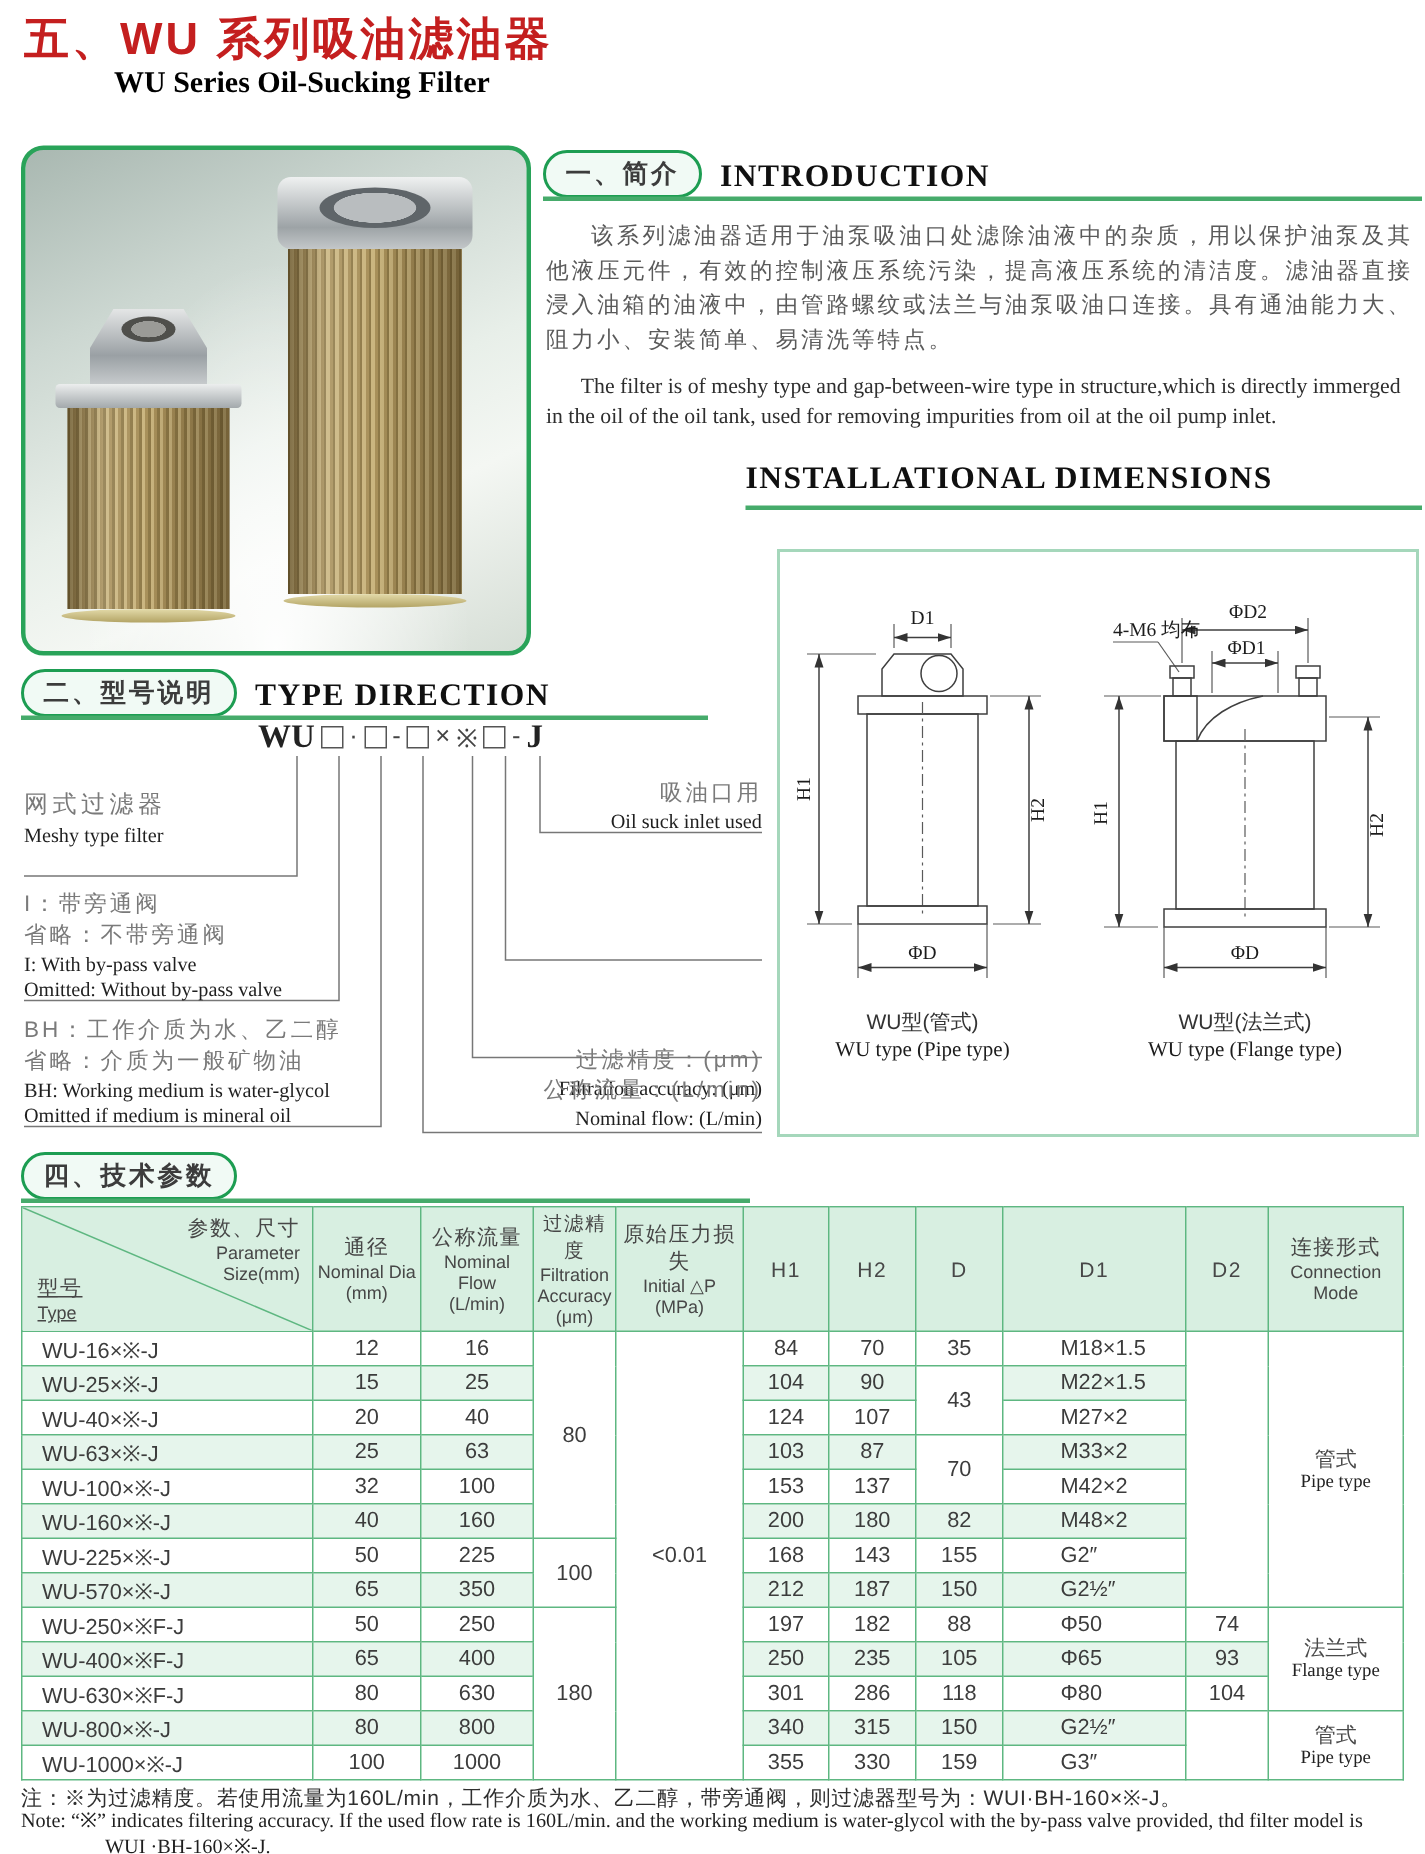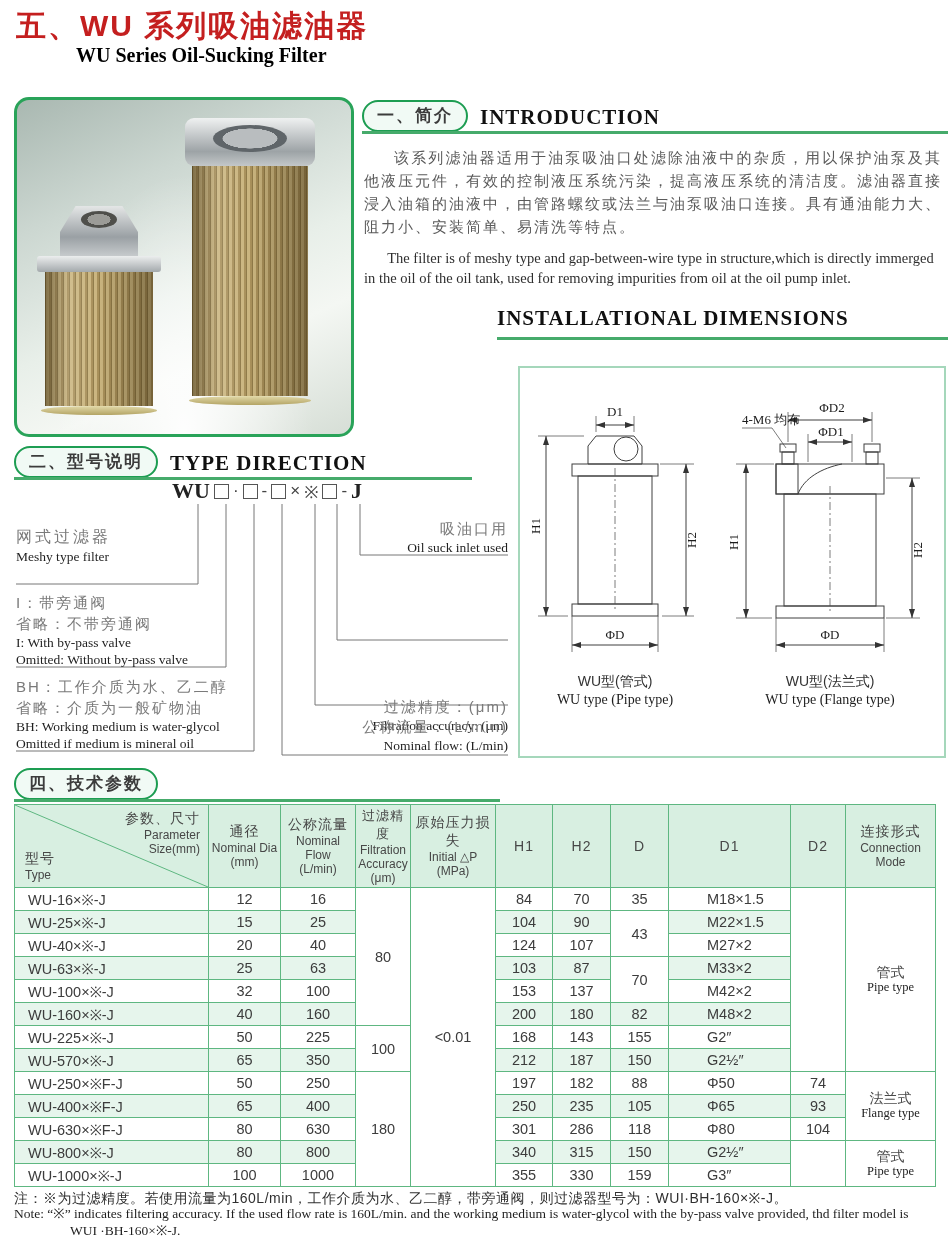--- a/index.html
+++ b/index.html
@@ -84,21 +84,21 @@
   #param-table tr.shade td{background:#e6f5ec;}
   #param-table td.merge{background:#fff !important;}
   #param-table td.type{text-align:left;padding-left:13px;}
   #param-table td.d1{text-align:left;padding-left:38px;}
   #param-table td.conn div{line-height:15px;font-size:14px;color:#4a4a4a;}
   #param-table td.conn div.en{font-family:"Liberation Serif",serif;font-size:12.5px;color:#222;}
   .hzh{display:block;font-size:14px;letter-spacing:1px;}
   .hen{display:block;font-size:12px;line-height:14px;}
   th.diag{position:relative;padding:0;}
   th.diag .corner-tr{position:absolute;top:5px;right:8px;text-align:right;}
-  th.diag .corner-bl{position:absolute;bottom:5px;left:10px;text-align:left;}
+  th.diag .corner-bl{position:absolute;bottom:5px;left:10px;text-align:left;text-decoration:underline;}
   th.diag svg{position:absolute;inset:0;width:100%;height:100%;}
 
   
   #note-zh{left:14px;top:1188px;width:930px;font-size:14px;color:#2f2f2f;letter-spacing:.5px;}
   #note-en{left:14px;top:1206px;width:930px;font-family:"Liberation Serif",serif;font-size:13.5px;color:#1e1e1e;line-height:16px;}
   #note-en2{left:70px;top:1221px;font-family:"Liberation Serif",serif;font-size:13.5px;color:#1e1e1e;}
 </style>
 </head>
 <body>
 

